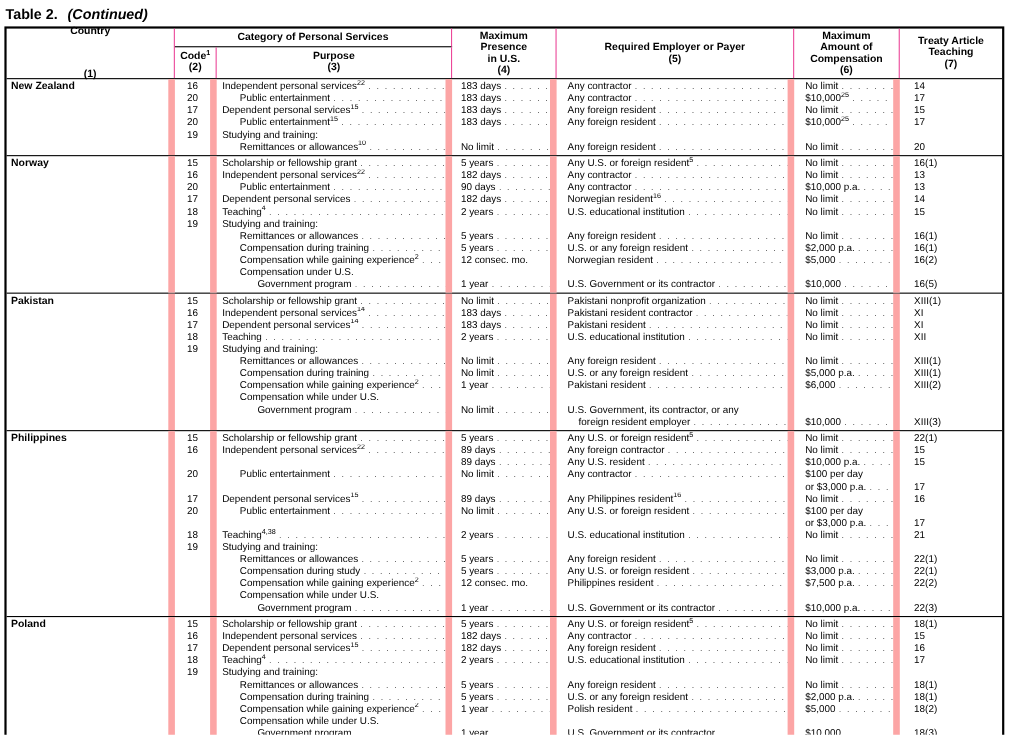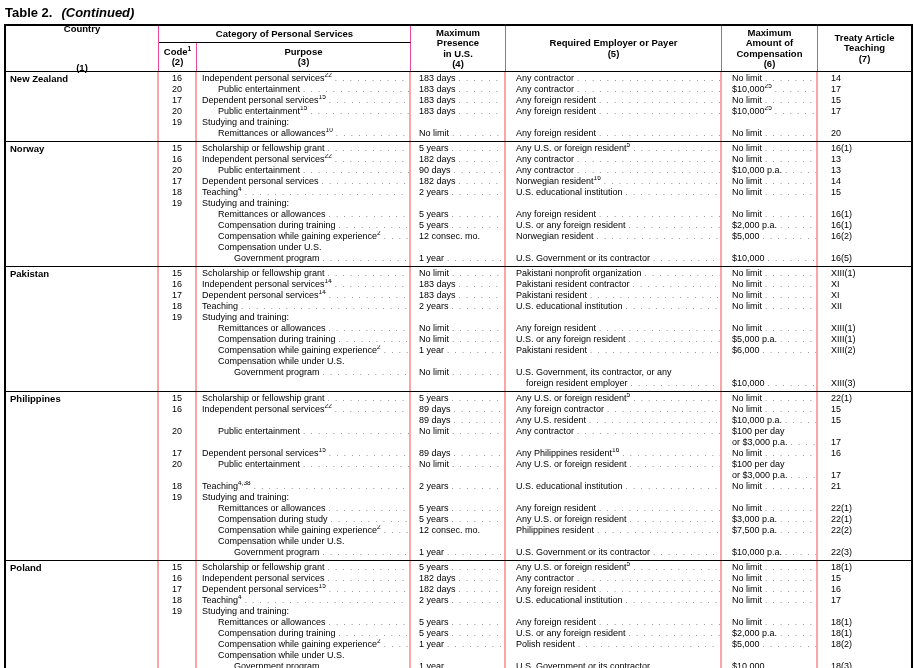--- a/index.html
+++ b/index.html
@@ -35,21 +35,21 @@
   .h-cite     { grid-row:1/3; grid-column:7; border-right:none; }
 
   
   .block {
     display: grid;
     grid-template-columns: 153px 38px 214px 95px 216px 96px 93px;
     border-bottom: 1px solid #000;
     font-size: 9px;
   }
   .block.last { border-bottom: none; }
-  .col { border-right: 2px solid #fca5a5; padding: 1px 0 2px; overflow:hidden; }
+  .col { border-right: 6px solid #fca5a5; padding: 1px 0 2px; overflow:hidden; }
   .col.c7 { border-right: none; }
 
   .line { height: 11px; line-height: 11px; display: flex; align-items: baseline; overflow: hidden; white-space: pre; }
   .col.c2 .line { display:block; text-align:center; }
   .col.c3 .line { padding-left: 5px; }
   .col.c3 .line.ind1 { padding-left: 21px; }
   .col.c3 .line.ind2 { padding-left: 37px; }
   .col.c4 .line { padding-left: 8px; }
   .col.c5 .line { padding-left: 10px; }
   .col.c5 .line.eind1 { padding-left: 20px; }

